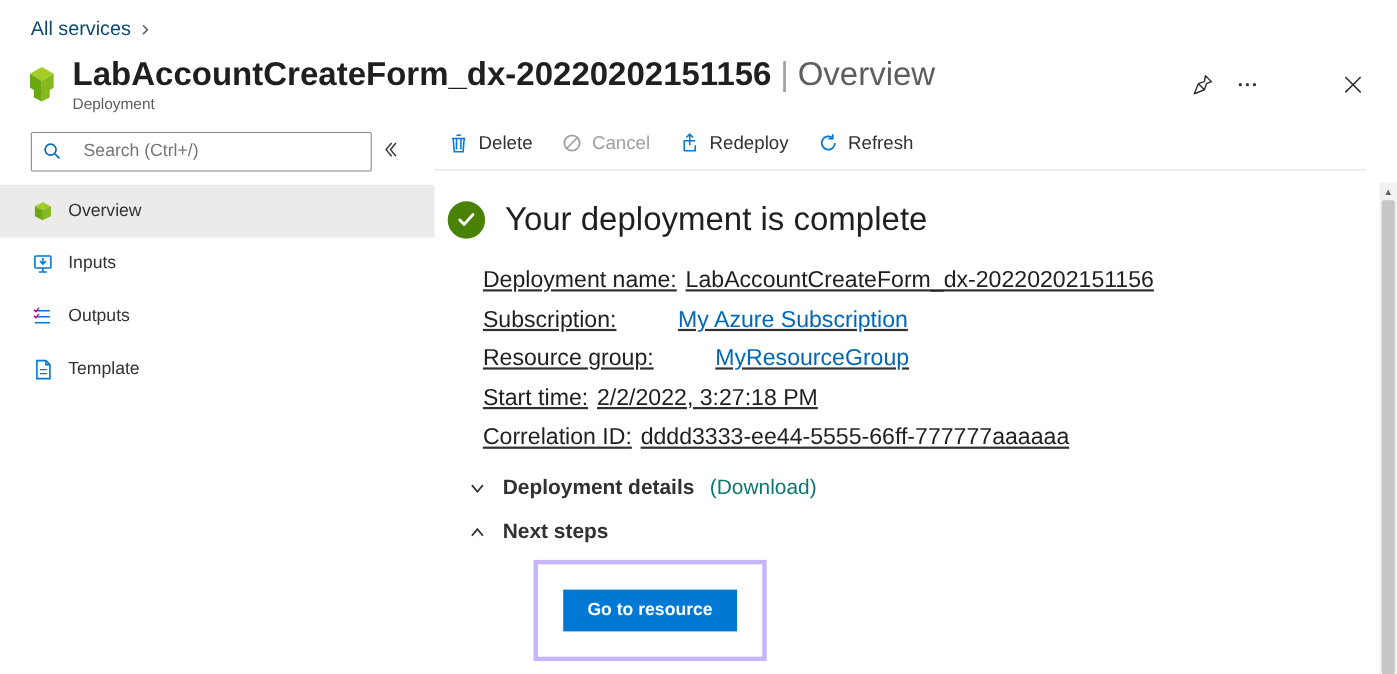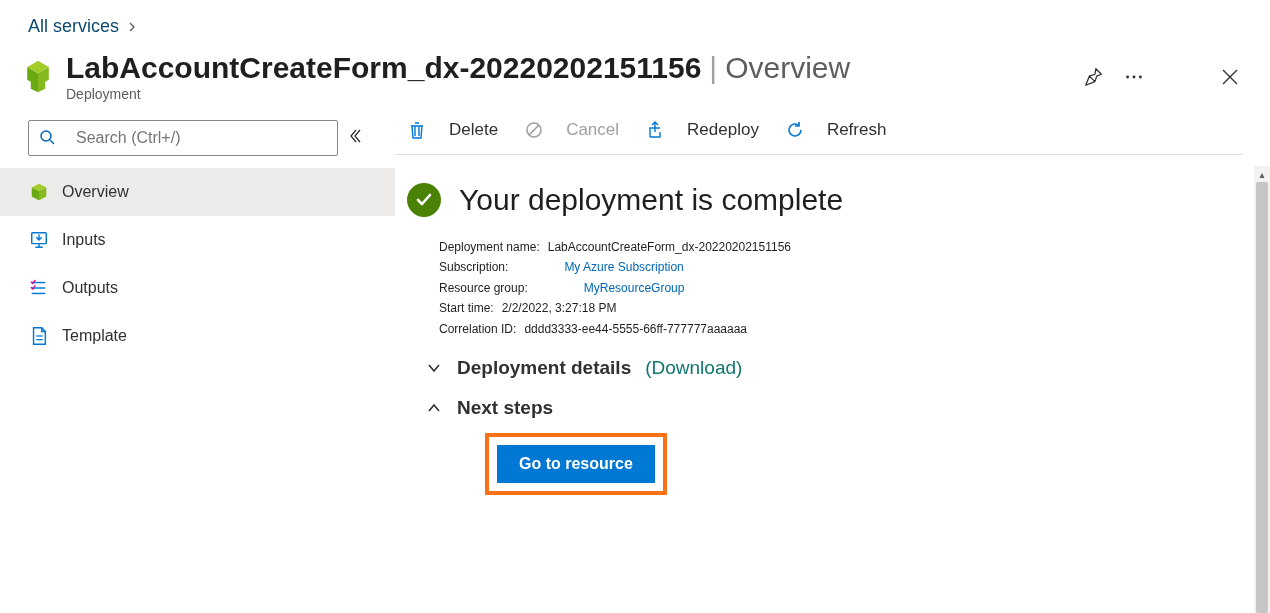--- a/index.html
+++ b/index.html
@@ -74,43 +74,43 @@
   .nav li.active { background: #edebe9; }
   .nav li .navicon { width: 22px; height: 22px; display:flex; align-items:center; justify-content:center; }
 
   
   .content { flex:1; position: relative; padding-right: 28px; }
   .toolbar {
     display:flex; align-items:center; gap: 26px;
     padding: 0 0 14px 12px;
     border-bottom: 1px solid #e1dfdd;
   }
-  .tb-btn { display:flex; align-items:center; gap:22px; cursor:pointer; font-size:17px; }
+  .tb-btn { display:flex; align-items:center; gap:8px; cursor:pointer; font-size:17px; }
   .tb-btn.disabled { color:#a19f9d; cursor:default; }
   .tb-btn svg { width:20px; height:20px; }
   .tb-btn .lbl { }
 
   .status-row { display:flex; align-items:center; gap: 18px; padding: 28px 0 8px 12px; }
   .status-row .circle {
     width: 34px; height: 34px; border-radius: 50%; background:#498205; display:flex; align-items:center; justify-content:center;
   }
   .status-row h2 { font-size: 30px; font-weight: 400; color:#201f1e; }
 
-  .kv { padding: 12px 0 0 44px; font-size: 12px; line-height: 1.7; }
+  .kv { padding: 12px 0 0 44px; font-size: 21px; line-height: 1.7; text-decoration: underline; }
   .kv .row { display:flex; gap: 8px; }
   .kv .k { color:#201f1e; }
   .kv .v { color:#201f1e; }
   .kv .link { color:#0067b8; cursor:pointer;padding-left:48px; }
 
   .section { padding: 18px 0 0 30px; }
   .section .hdr { display:flex; align-items:center; gap: 14px; font-size: 19px; font-weight:600; }
   .section .hdr .chevsec { width:18px; height:18px; display:flex; align-items:center; justify-content:center; cursor:pointer; }
   .section .hdr .dl { font-weight:400; color:#0f766e; cursor:pointer; }
 
-  .cta-wrap { margin: 14px 0 0 60px; padding: 8px; border: 4px solid #f97316; display:inline-block; }
+  .cta-wrap { margin: 14px 0 0 60px; padding: 23px; border: 4px solid #c4b5fd; display:inline-block; }
   .cta {
     background: #0078d4; color:#fff; border:none; font-size:16px; font-weight:600;
     padding: 10px 22px; cursor:pointer;
   }
 
   .vscroll {
     position:absolute; right:0; top:62px; bottom:0; width:16px; background:#f3f2f1;
   }
   .vscroll .thumb {
     position:absolute; left:2px; top:0; width:12px; height:100%; background:#c8c6c4; border-radius:2px;

